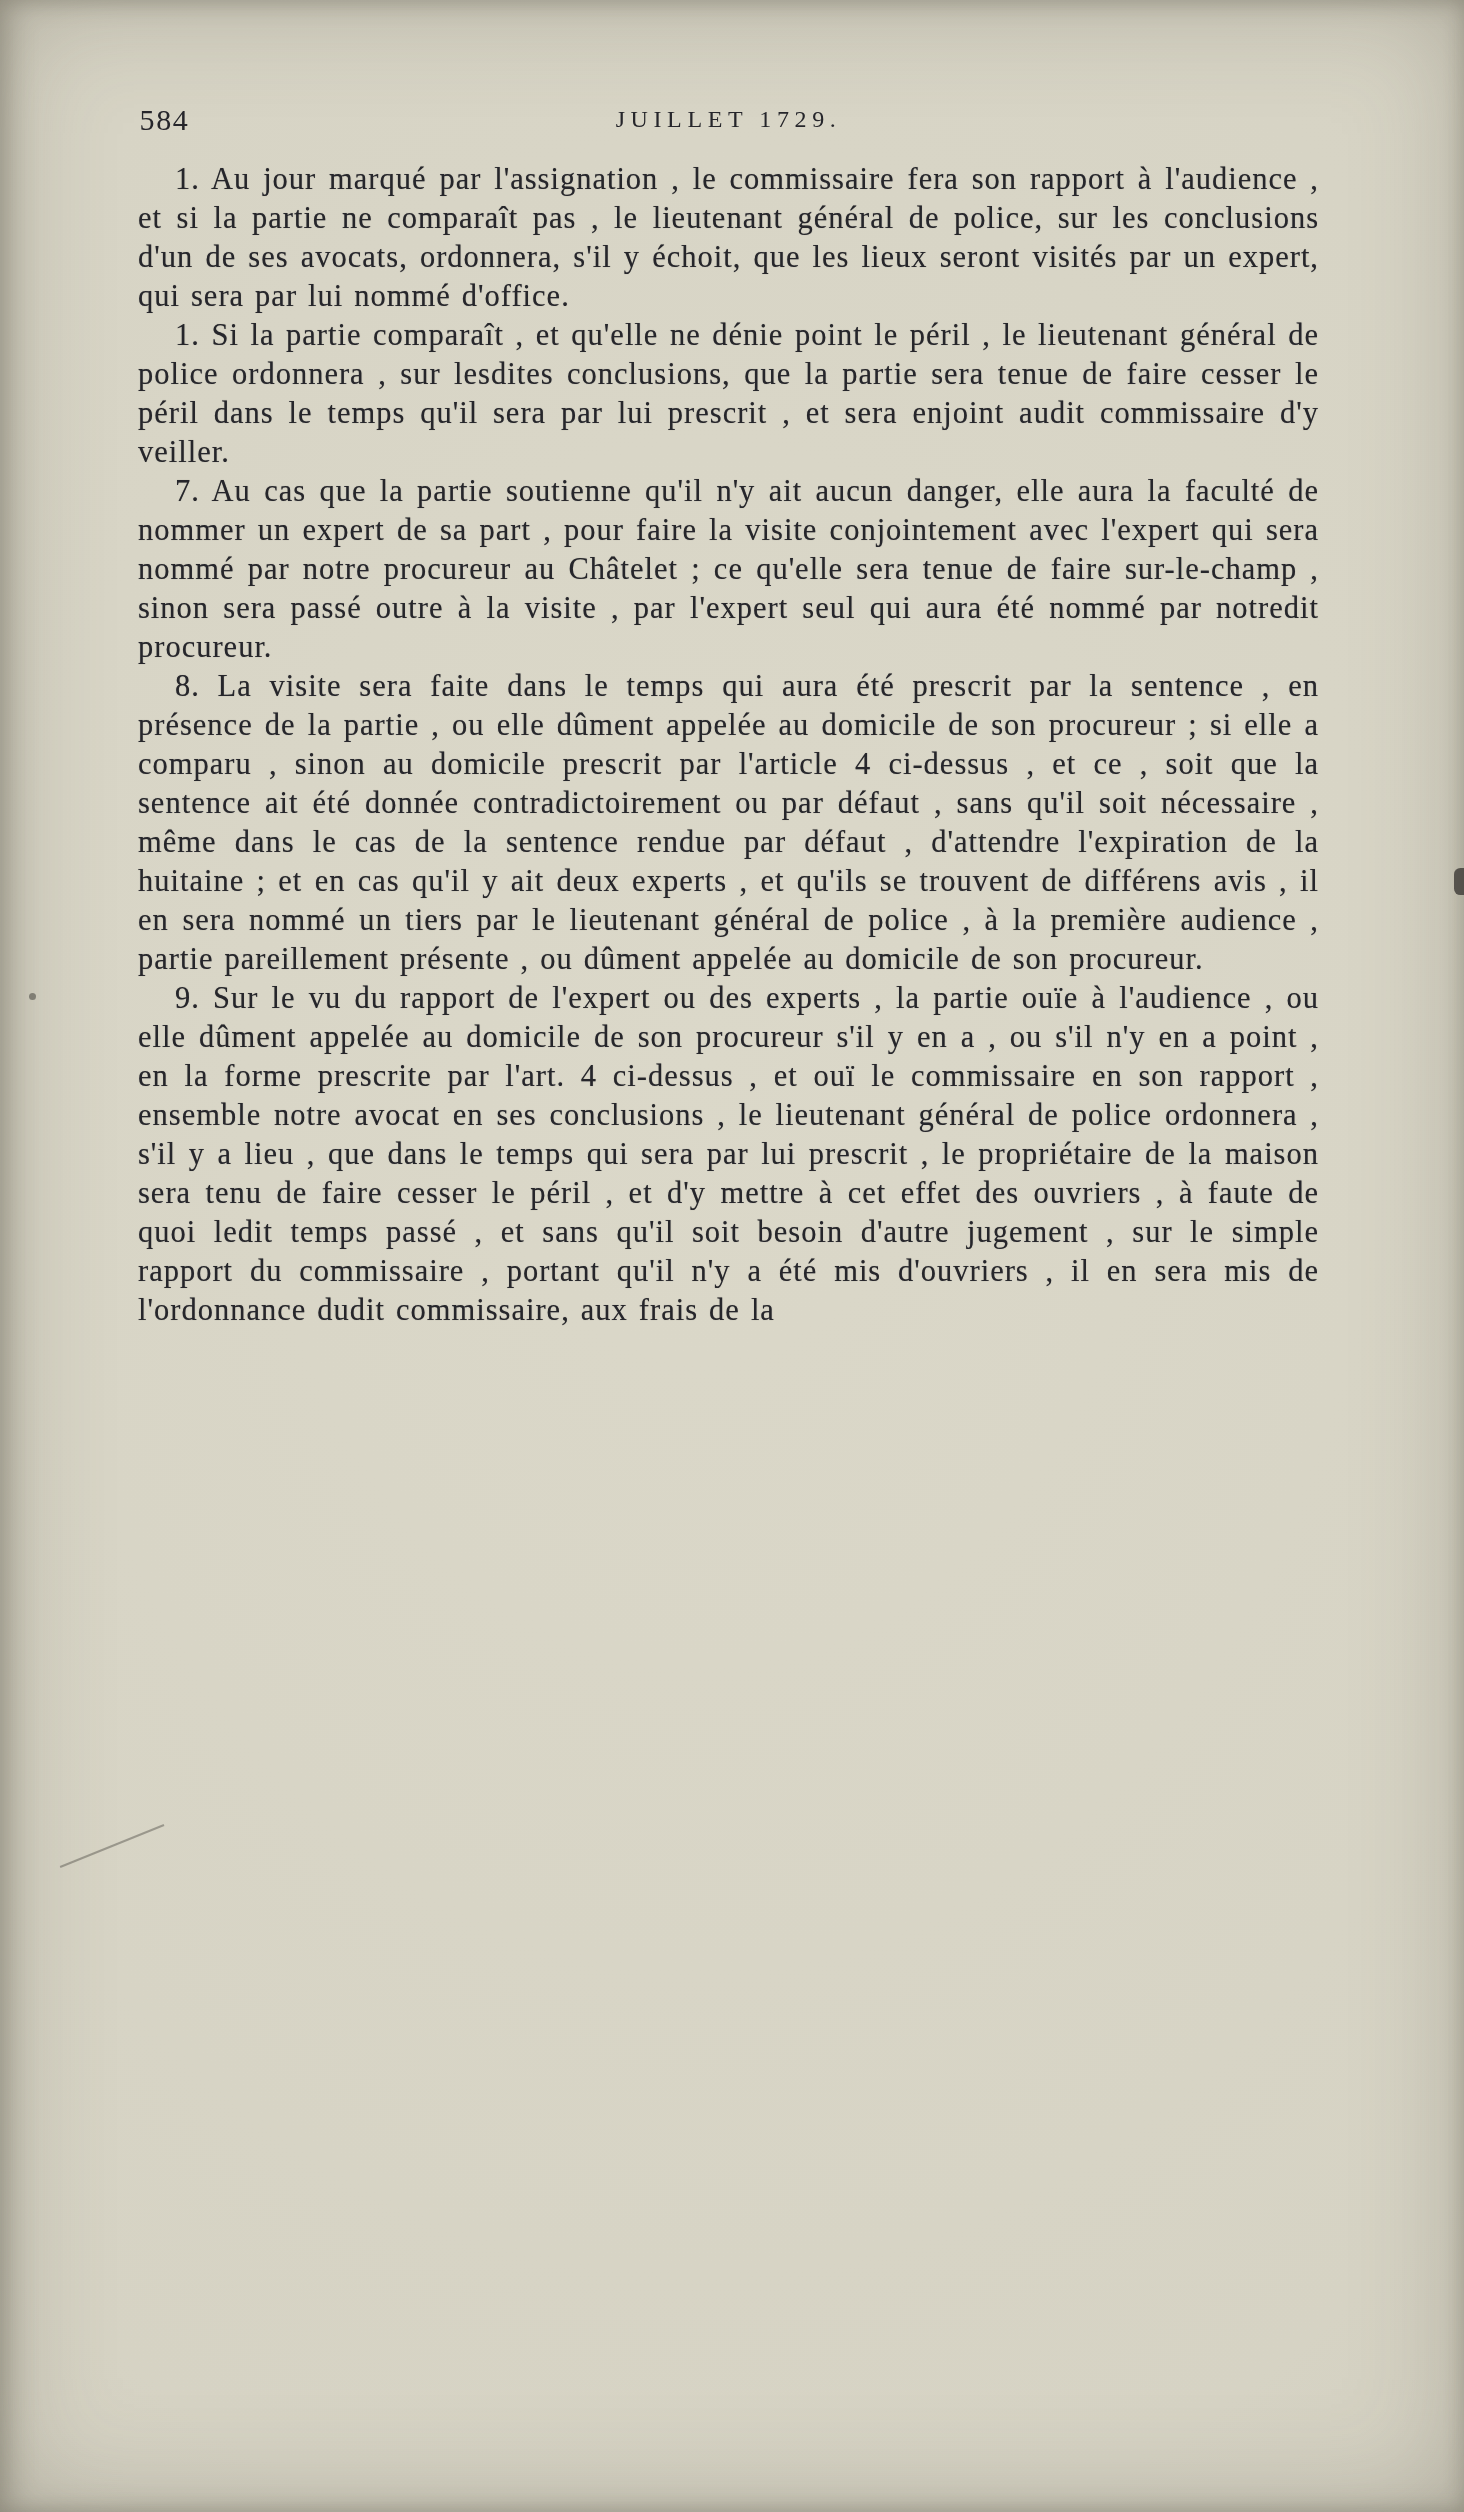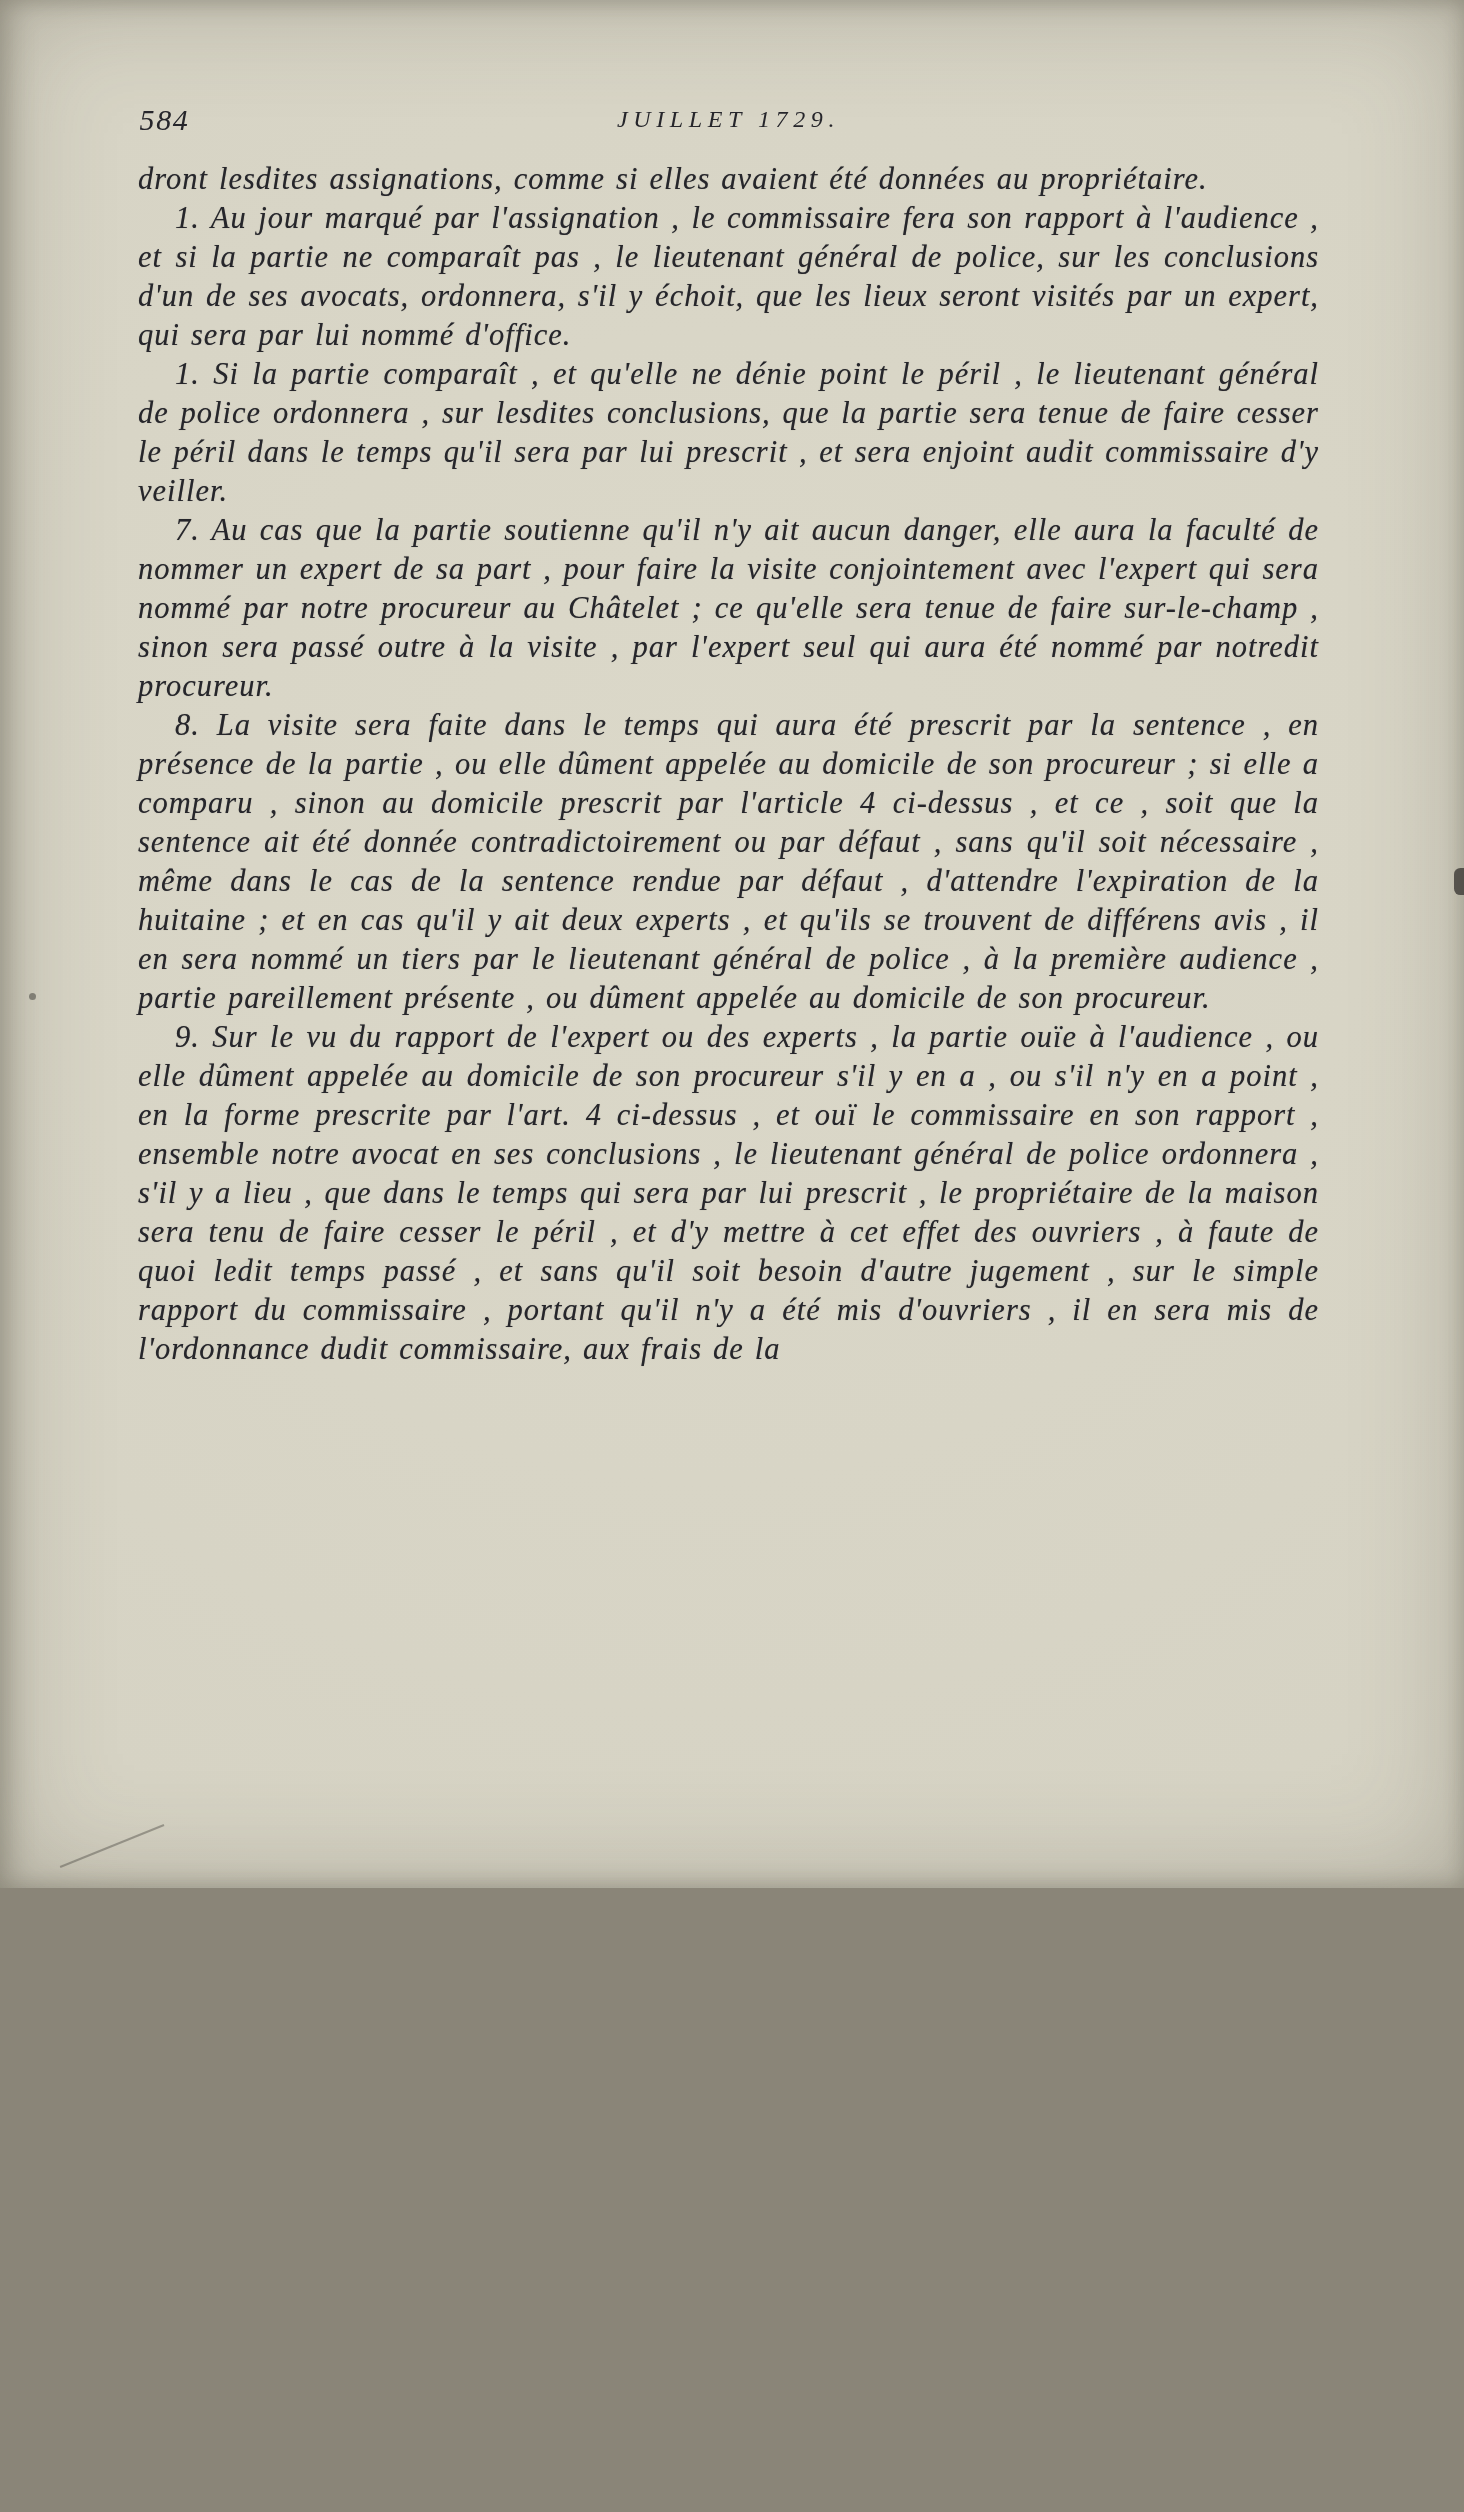--- a/index.html
+++ b/index.html
@@ -4,29 +4,28 @@
 <style>
   * { margin: 0; padding: 0; box-sizing: border-box; }
   html, body { width: 1465px; height: 2512px; }
   body {
     background: #8a8578;
     font-family: "Liberation Serif", "DejaVu Serif", serif;
   }
   .scan {
     position: relative;
     width: 1465px;
-    height: 1888px;
+    height: 2512px;
     background: radial-gradient(ellipse 140% 110% at 48% 42%,
                 #dbd8c9 0%, #d6d3c4 55%, #ccc9ba 86%, #bdbaac 100%);
     box-shadow: inset 0 0 112px rgba(90,85,70,0.32),
                 inset 11.2px 0 27px rgba(80,75,62,0.28),
                 inset -4.8px 0 17.6px rgba(80,75,62,0.18);
     overflow: hidden;
     color: #26262b;
-    font-style: italic;
   }
   .text-block {
     position: absolute;
     left: 138px;
     top: 101px;
     width: 1181px;
   }
   .header {
     position: relative;
     height: 40px;
@@ -88,21 +87,20 @@
 </head>
 <body>
 
 <div class="scan">
   <div class="text-block">
     <div class="header">
       <span class="pagenum">584</span>
       <span class="title">JUILLET 1729.</span>
     </div>
 
-    <p class="para continuation">dront lesdites assignations, comme si elles avaient été données au propriétaire.</p>
 
     <p class="para">1. Au jour marqué par l'assignation , le commissaire fera son rapport à l'audience , et si la partie ne comparaît pas , le lieutenant général de police, sur les conclusions d'un de ses avocats, ordonnera, s'il y échoit, que les lieux seront visités par un expert, qui sera par lui nommé d'office.</p>
 
     <p class="para">1. Si la partie comparaît , et qu'elle ne dénie point le péril , le lieutenant général de police ordonnera , sur lesdites conclusions, que la partie sera tenue de faire cesser le péril dans le temps qu'il sera par lui prescrit , et sera enjoint audit commissaire d'y veiller.</p>
 
     <p class="para">7. Au cas que la partie soutienne qu'il n'y ait aucun danger, elle aura la faculté de nommer un expert de sa part , pour faire la visite conjointement avec l'expert qui sera nommé par notre procureur au Châtelet ; ce qu'elle sera tenue de faire sur-le-champ , sinon sera passé outre à la visite , par l'expert seul qui aura été nommé par notredit procureur.</p>
 
     <p class="para">8. La visite sera faite dans le temps qui aura été prescrit par la sentence , en présence de la partie , ou elle dûment appelée au domicile de son procureur ; si elle a comparu , sinon au domicile prescrit par l'article 4 ci-dessus , et ce , soit que la sentence ait été donnée contradictoirement ou par défaut , sans qu'il soit nécessaire , même dans le cas de la sentence rendue par défaut , d'attendre l'expiration de la huitaine ; et en cas qu'il y ait deux experts , et qu'ils se trouvent de différens avis , il en sera nommé un tiers par le lieutenant général de police , à la première audience , partie pareillement présente , ou dûment appelée au domicile de son procureur.</p>
 
     <p class="para">9. Sur le vu du rapport de l'expert ou des experts , la partie ouïe à l'audience , ou elle dûment appelée au domicile de son procureur s'il y en a , ou s'il n'y en a point , en la forme prescrite par l'art. 4 ci-dessus , et ouï le commissaire en son rapport , ensemble notre avocat en ses conclusions , le lieutenant général de police ordonnera , s'il y a lieu , que dans le temps qui sera par lui prescrit , le propriétaire de la maison sera tenu de faire cesser le péril , et d'y mettre à cet effet des ouvriers , à faute de quoi ledit temps passé , et sans qu'il soit besoin d'autre jugement , sur le simple rapport du commissaire , portant qu'il n'y a été mis d'ouvriers , il en sera mis de l'ordonnance dudit commissaire, aux frais de la</p>

